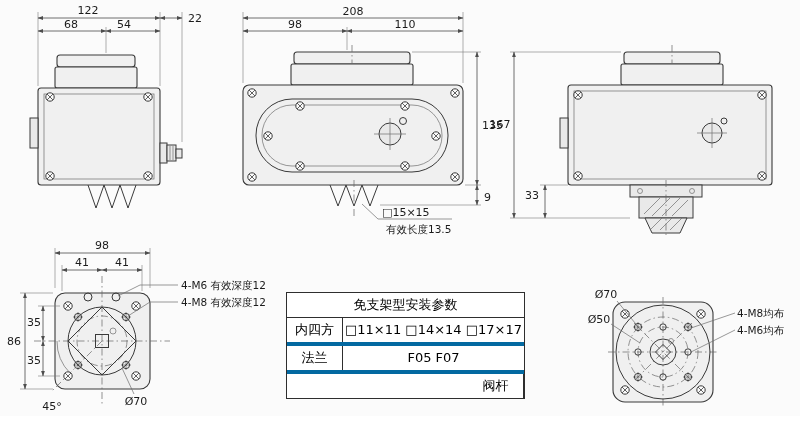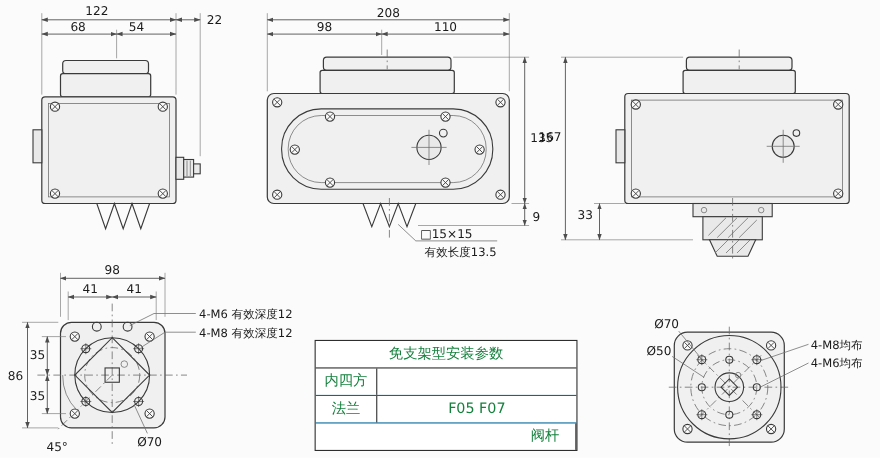--- a/index.html
+++ b/index.html
@@ -12,23 +12,23 @@
   .n  {stroke:#3a3a3a;stroke-width:1;fill:none;}
   .th {stroke:#6d6d6d;stroke-width:.7;fill:none;}
   .dim{stroke:#4d4d4d;stroke-width:.8;fill:none;}
   .ext{stroke:#7a7a7a;stroke-width:.6;fill:none;}
   .dash{stroke:#666;stroke-width:.7;fill:none;stroke-dasharray:7 3 1.5 3;}
   .t  {font:11px "DejaVu Sans","Liberation Sans",sans-serif;fill:#1b1b1b;text-anchor:middle;}
   .ts {text-anchor:start;}
   .tc {font-size:10.5px;}
   
   .spec-table{position:absolute;left:286px;top:292px;width:237px;background:#fff;
-              border:1.5px solid #2e2e2e;font-size:13px;color:#15803d;margin-top:17px;}
+              border:1.5px solid #2e2e2e;font-size:13px;color:#000000;}
   .tt-title{height:24px;line-height:24px;text-align:center;border-bottom:1px solid #2e2e2e;}
-  .tt-row{display:flex;height:24px;line-height:24px;border-bottom:1px solid #0369a1;}
+  .tt-row{display:flex;height:24px;line-height:24px;border-bottom:4px solid #0369a1;}
   .tt-row:last-child{border-bottom:none;justify-content:flex-end;}
   .tt-label{width:55px;border-right:1px solid #2e2e2e;text-align:center;}
   .tt-value{flex:1;text-align:center;}
 </style>
 </head>
 <body>
 
 <div class="canvas">
 
 <svg width="800" height="424" viewBox="0 0 800 424">
@@ -259,20 +259,21 @@
     <text class="t" x="599" y="323">Ø50</text>
     <text class="t ts tc" x="737" y="317">4-M8均布</text>
     <text class="t ts tc" x="737" y="334">4-M6均布</text>
   </g>
 </svg>
 
 <div class="spec-table">
   <div class="tt-title">免支架型安装参数</div>
   <div class="tt-row">
     <div class="tt-label">内四方</div>
+    <div class="tt-value">□11×11  □14×14  □17×17</div>
   </div>
   <div class="tt-row">
     <div class="tt-label">法兰</div>
     <div class="tt-value">F05  F07</div>
   </div>
   <div class="tt-row">
     <div class="tt-label">阀杆</div>
   </div>
 </div>
 

